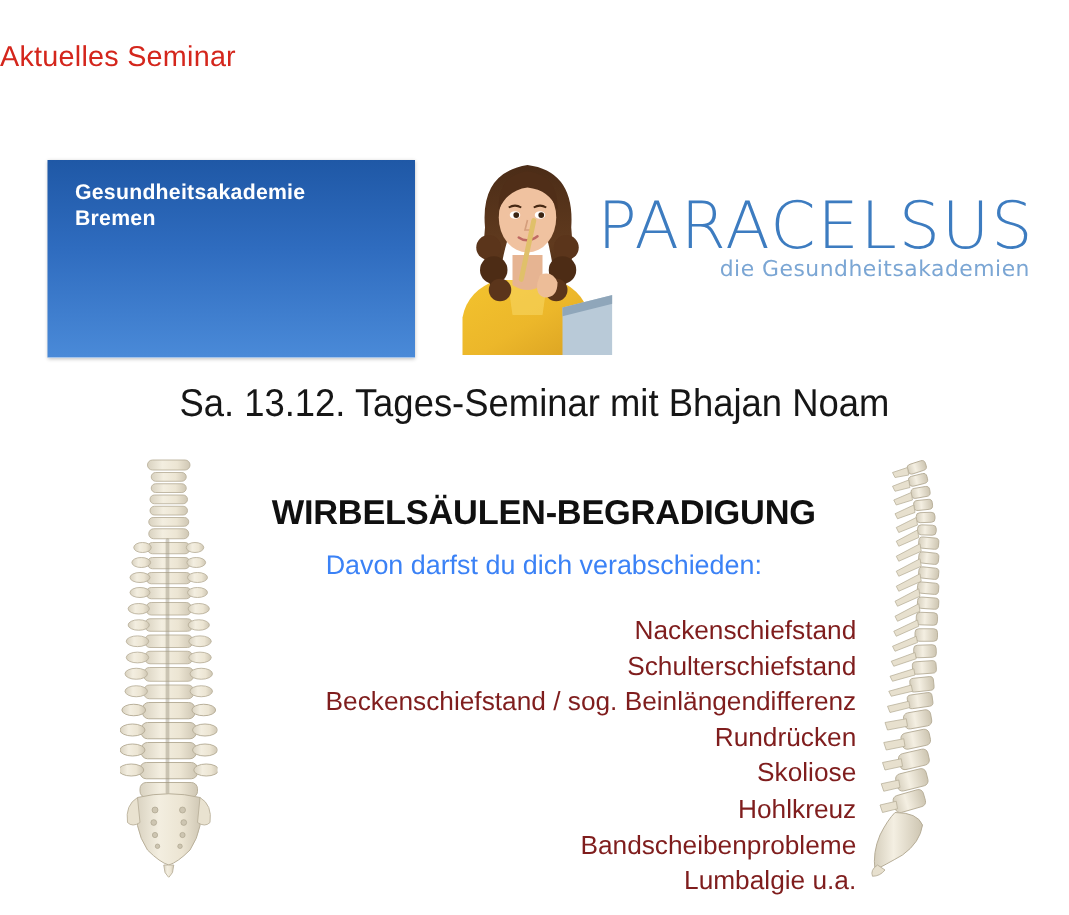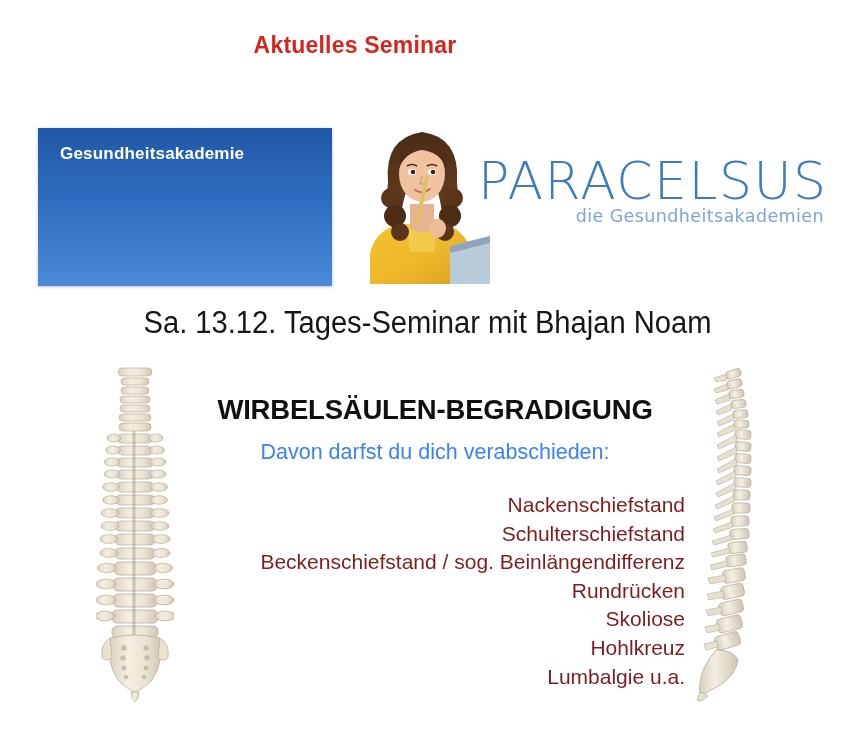--- a/index.html
+++ b/index.html
@@ -15,23 +15,22 @@
     font-family: "Liberation Sans", sans-serif;
     color: #111111;
   }
 
   
   .headline {
     position: absolute;
     top: 32px;
     left: 0;
     width: 710px;
-    text-align: center;
     font-size: 23px;
-    font-weight: bold;
+    font-weight: normal;
     letter-spacing: 0.2px;
     color: #d4261c;
   }
 
   
   .banner {
     position: absolute;
     left: 38px;
     top: 112px;
     width: 790px;
@@ -171,20 +170,21 @@
 </head>
 <body>
 
 <div class="headline">Aktuelles Seminar</div>
 
 <div class="banner">
 
   <div class="banner-blue">
     <div class="academy-name">
       <div>Gesundheitsakademie</div>
+      <div>Bremen</div>
     </div>
   </div>
 
   <div class="woman-wrap">
     <svg width="136" height="172" viewBox="0 0 136 172" xmlns="http://www.w3.org/2000/svg">
       <defs>
         <linearGradient id="hairG" x1="0" y1="0" x2="0" y2="1">
           <stop offset="0%" stop-color="#4b2c17"></stop>
           <stop offset="60%" stop-color="#603a1e"></stop>
           <stop offset="100%" stop-color="#42250f"></stop>
@@ -405,15 +405,16 @@
 <div class="content">
   <div class="main-title">WIRBELSÄULEN-BEGRADIGUNG</div>
   <div class="sub-title">Davon darfst du dich verabschieden:</div>
   <ul class="cond-list">
     <li>Nackenschiefstand</li>
     <li>Schulterschiefstand</li>
     <li>Beckenschiefstand / sog. Beinlängendifferenz</li>
     <li>Rundrücken</li>
     <li>Skoliose</li>
     <li>Hohlkreuz</li>
+    <li>Bandscheibenprobleme</li>
     <li>Lumbalgie u.a.</li>
   </ul>
 </div>
 
 </body></html>

